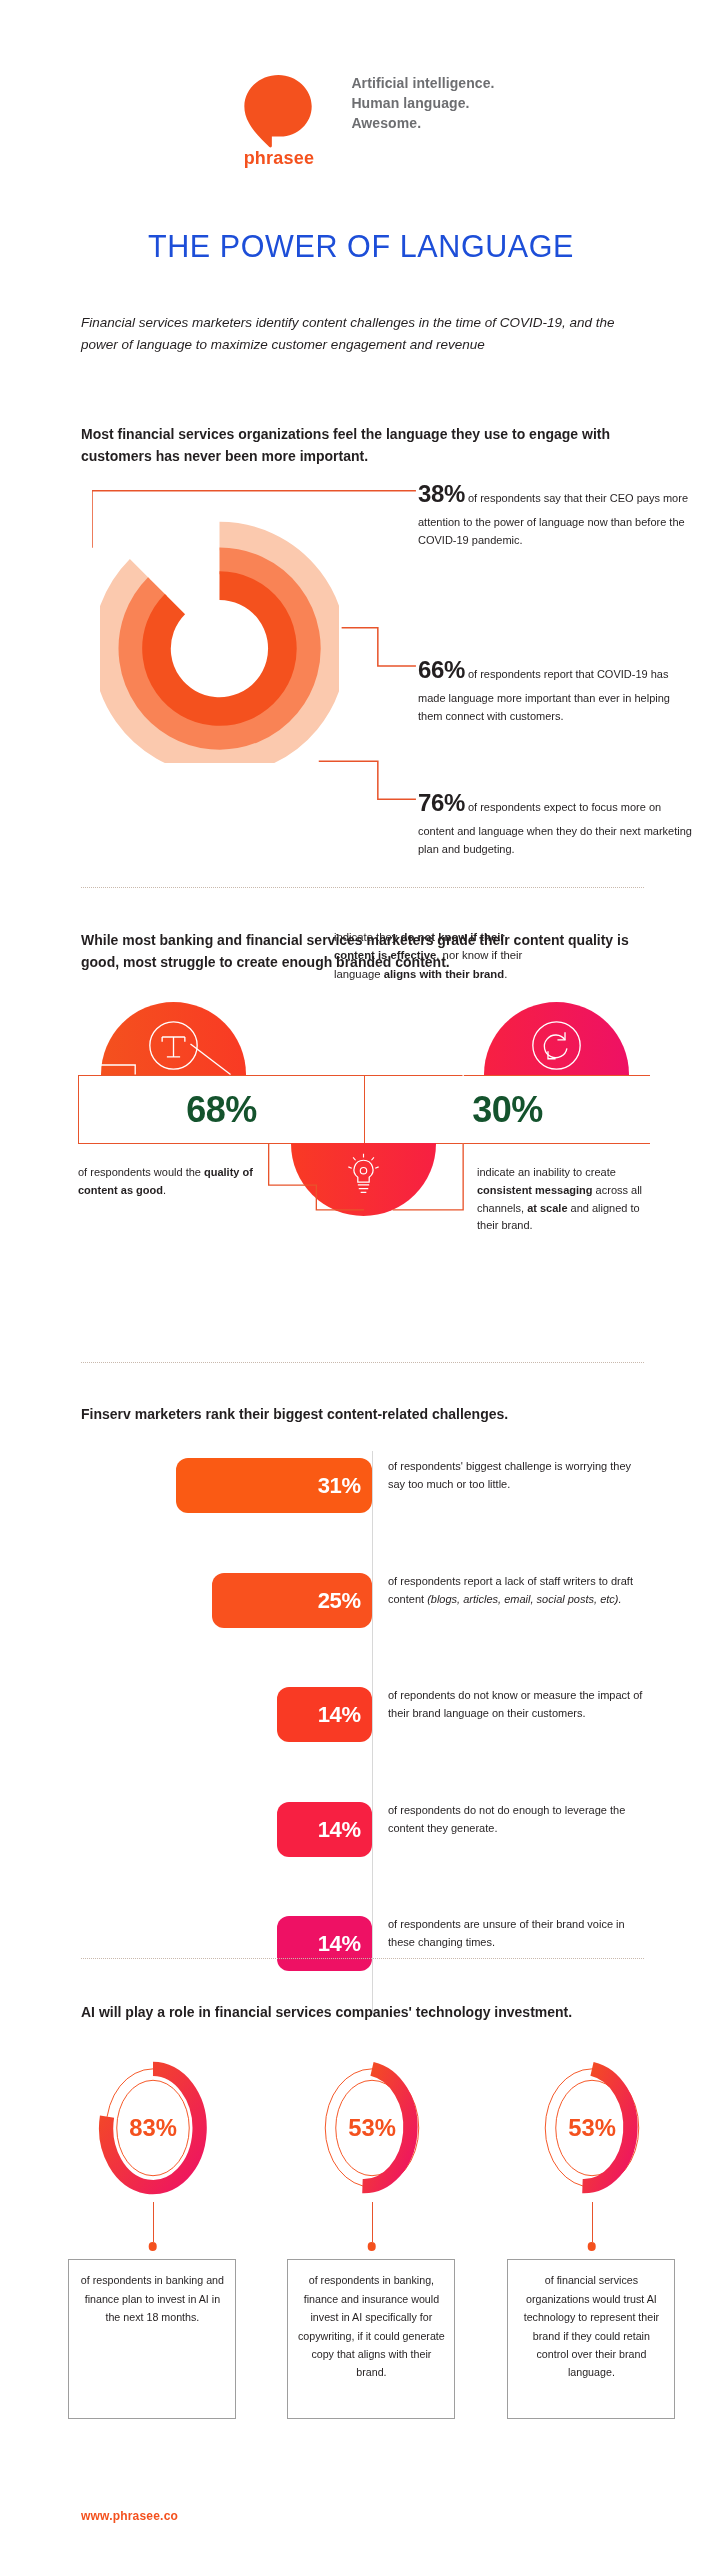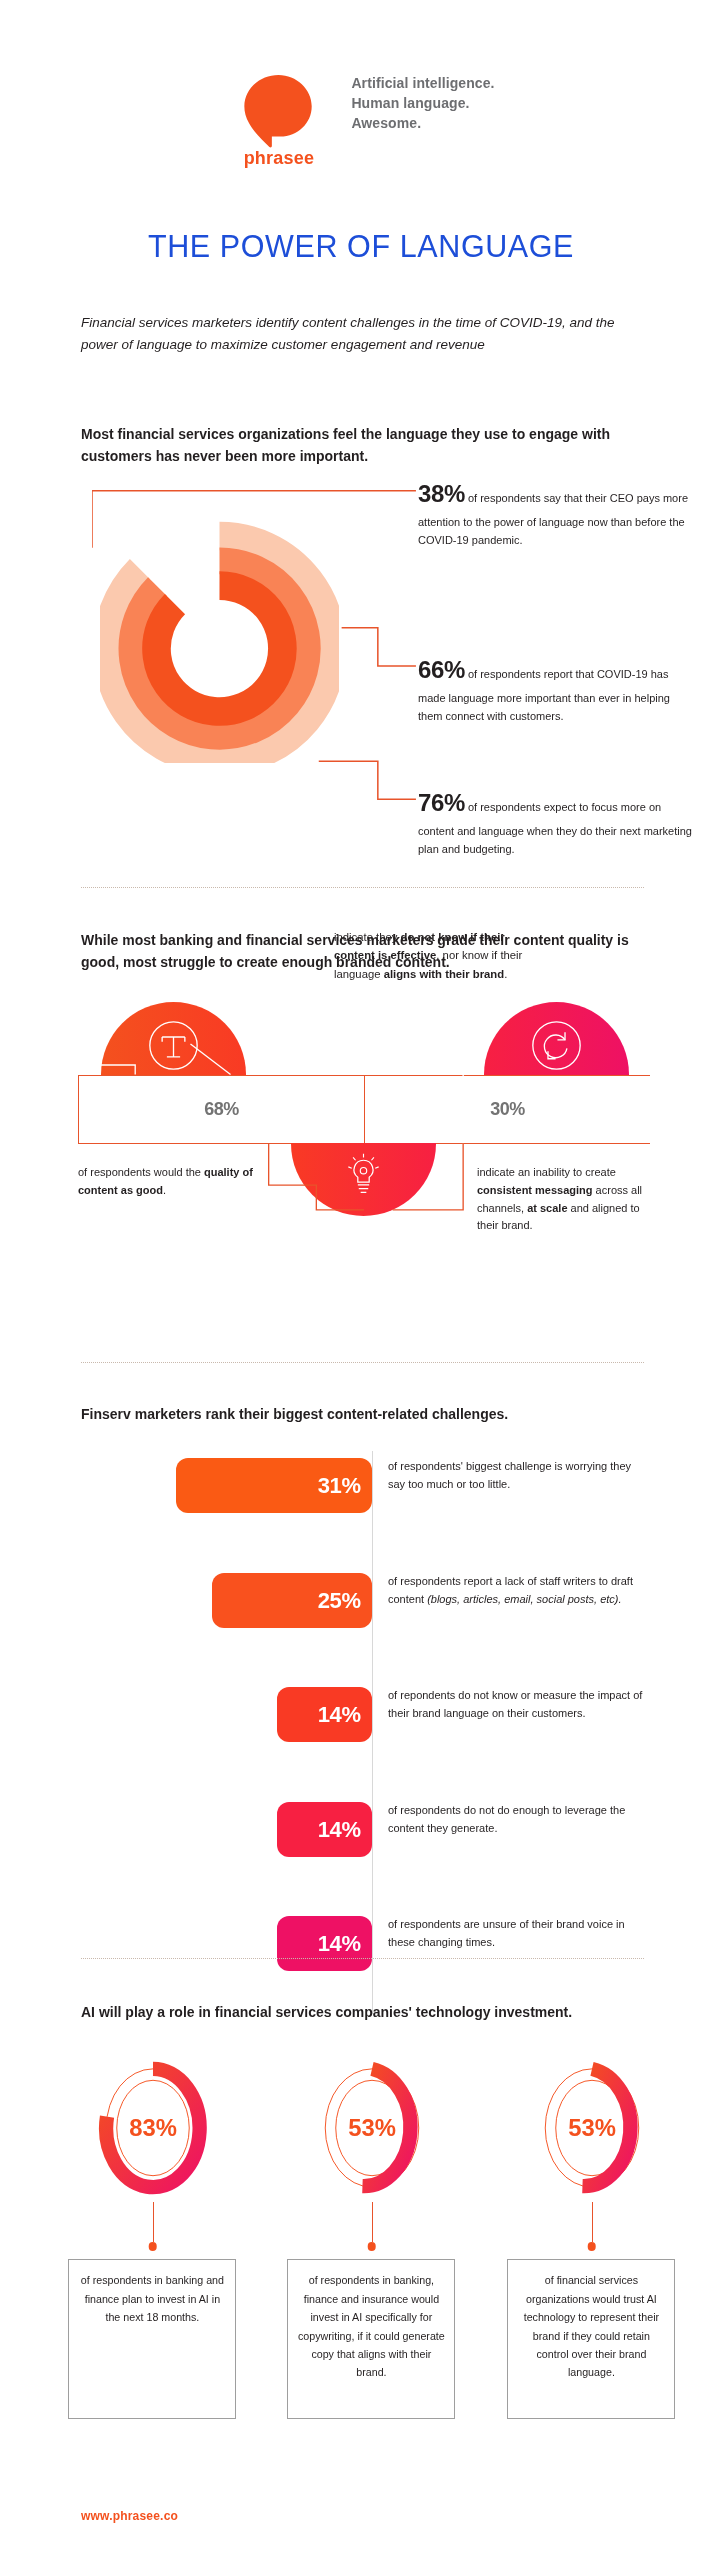--- a/index.html
+++ b/index.html
@@ -85,21 +85,21 @@
     position: absolute; top: 73px; left: 0; width: 572px; height: 69px;
     display: flex;
   }
   .pbox {
     flex: 1; border: 1.3px solid #E8542B;
     display: flex; align-items: center; justify-content: center;
     background: #fff;
   }
   .pbox:nth-child(2) { border-left: none; border-right: none; }
   .pbox:nth-child(3) { border-color: #E8218B; border-left: 1.3px solid #E8542B; }
-  .pbox span { font-size: 18px; font-weight: 700; color: #737373; letter-spacing: -0.5px; }
+  .pbox span { font-size: 36px; font-weight: 700; color: #14532d; letter-spacing: -0.5px; }
   .s2-cap { position: absolute; font-size: 11px; line-height: 1.62; color: #231f20; }
   .s2-cap b { font-weight: 700; }
   .s2-mid-cap {
     position: absolute; left: 256px; top: -74px; width: 191px;
     font-size: 11.3px; line-height: 1.62; color: #231f20;
   }
 
   
   .s3 { position: absolute; left: 81px; top: 1422px; width: 592px; }
   .axis {

